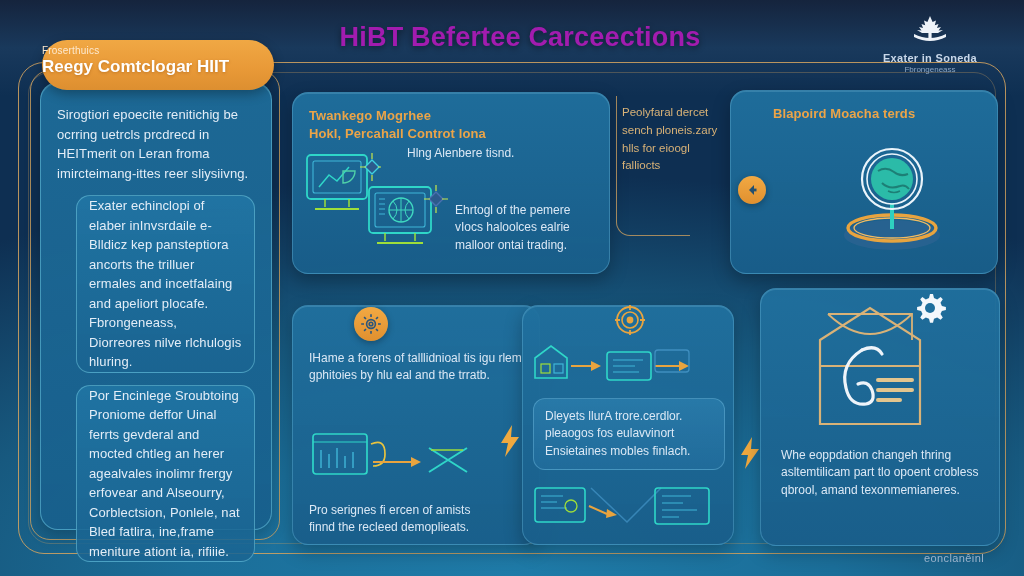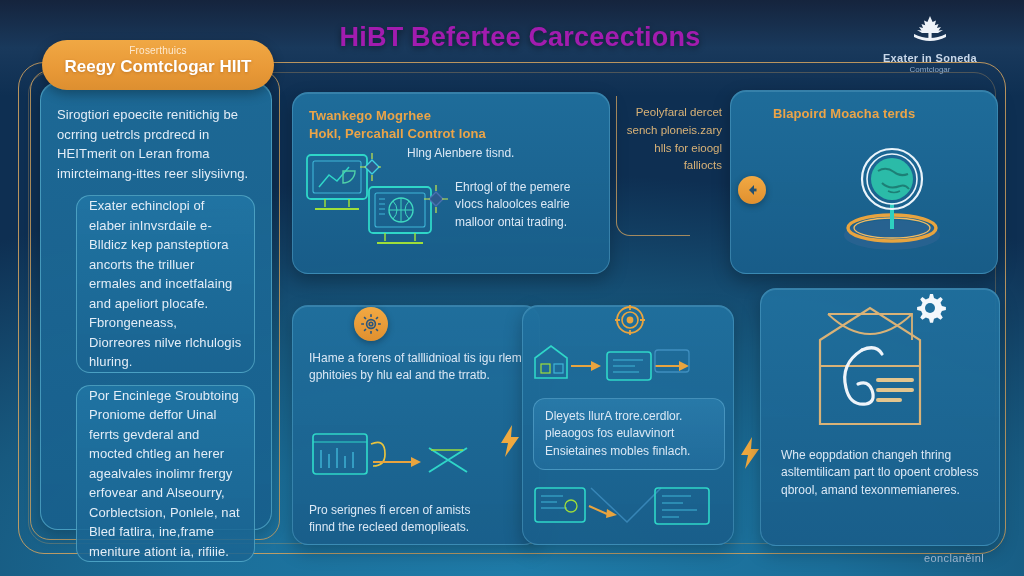--- a/index.html
+++ b/index.html
@@ -65,21 +65,21 @@
     filter: blur(.35px);
     text-align: center;
   }
 
   
   .pill {
     position: absolute; left: 42px; top: 40px; width: 232px; height: 50px;
     background: linear-gradient(180deg, #f0a844 0%, #e99a38 55%, #dd8f30 100%);
     border-radius: 26px;
     box-shadow: 0 4px 12px rgba(0,0,0,.30);
-    text-align: center;
+    text-align: left;
     padding-top: 5px;
     z-index: 5;
   }
   .pill .p1 { font-size: 10px; color: #fde9cf; filter: blur(.45px); letter-spacing: .2px; }
   .pill .p2 {
     font-size: 17px; font-weight: bold; color: #ffffff; margin-top: 1px;
     filter: blur(.2px); text-shadow: 0 1px 3px rgba(120,60,0,.35);
   }
 
   
@@ -132,21 +132,21 @@
   #cardTopMid   { left: 292px; top: 92px;  width: 318px; height: 182px; }
   #cardTopRight { left: 730px; top: 90px;  width: 268px; height: 184px; padding-left: 42px; }
   #cardMidLeft  { left: 292px; top: 305px; width: 248px; height: 240px; }
   #cardMidMid   { left: 522px; top: 305px; width: 212px; height: 240px; }
   #cardBotRight { left: 760px; top: 288px; width: 240px; height: 258px; }
 
   
   .gold-col {
     position: absolute; left: 622px; top: 104px; width: 100px;
     font-size: 11.5px; line-height: 1.55; color: #d9b277;
-    text-align: right; filter: blur(.35px);
+    text-align: left; filter: blur(.35px);
   }
   .gold-col-rule {
     position: absolute; left: 616px; top: 96px; width: 74px; height: 140px;
     border-left: 1.3px solid rgba(214,165,95,.75);
     border-bottom: 1.3px solid rgba(214,165,95,.75);
     border-bottom-left-radius: 14px;
   }
 
   
   .inner-panel {
@@ -193,21 +193,21 @@
   <span class="crest">
     <svg width="46" height="30" viewBox="0 0 46 30">
       <path d="M23 2 L25.6 8 L29 6.4 L27.8 11.2 L31.5 10 L30 14 L34 13 L31.5 16.5 L36 16
                L31 19 L23 19 L15 19 L10 16 L14.5 16.5 L12 13 L16 14 L14.5 10 L18.2 11.2
                L17 6.4 L20.4 8 Z" fill="#eef3f9"></path>
       <path d="M7 20 Q23 28 39 20 L39 23 Q23 31 7 23 Z" fill="#eef3f9"></path>
       <rect x="21.4" y="19" width="3.2" height="5" fill="#eef3f9"></rect>
     </svg>
   </span>
   <div class="b1">Exater in Soneda</div>
-  <div class="b2">Comtclogar</div>
+  <div class="b2">Fbrongeneass</div>
 </div>
 
 <div class="pill">
   <div class="p1">Froserthuics</div>
   <div class="p2">Reegy Comtclogar HIIT</div>
 </div>
 
 <div class="left-panel"></div>
 <div class="left-card">
   <div class="body-text">Sirogtiori epoecite renitichig be ocrring uetrcls prcdrecd in HEITmerit on Leran froma imircteimang-ittes reer sliysiivng.</div>
@@ -245,21 +245,21 @@
       <circle cx="36" cy="31" r="12" fill="none" stroke="#3fd8c0" stroke-width="1.4"></circle>
       <path d="M24 31 L48 31 M36 19 L36 43 M28 22 q8 9 0 18 M44 22 q-8 9 0 18" fill="none" stroke="#3fd8c0" stroke-width="1"></path>
       <path d="M14 20 L20 20 M14 25 L20 25 M14 30 L20 30 M14 35 L20 35" stroke="#3fb6d8" stroke-width="1"></path>
       <path d="M20 54 L20 62 M50 54 L50 62" stroke="#9ede3a" stroke-width="1.5"></path>
       <path d="M12 64 L58 64" stroke="#9ede3a" stroke-width="2"></path>
       <path d="M64 20 l7 -7 l7 7 l-7 7 z" fill="#2c5a8c" stroke="#4a6fb0" stroke-width="1.4"></path>
       <path d="M71 6 l0 6 M71 28 l0 6 M59 20 l6 0 M77 20 l6 0" stroke="#c8e84a" stroke-width="1.2"></path>
     </svg>
   </div>
 
-  <div class="card-body" style="position:absolute; left:162px; top:86px; width:146px;">Ehrtogl of the pemere vIocs haloolces ealrie malloor ontai trading.</div>
+  <div class="card-body" style="position:absolute; left:162px; top:109px; width:146px;">Ehrtogl of the pemere vIocs haloolces ealrie malloor ontai trading.</div>
 </div>
 
 <div class="gold-col-rule"></div>
 <div class="gold-col">Peolyfaral dercet sench ploneis.zary hlls for eioogl falliocts</div>
 
 <div class="card" id="cardTopRight">
   <div class="card-head">Blapoird Moacha terds</div>
 </div>
 <div class="ico-badge" id="arrowBadge">
   <svg width="14" height="14" viewBox="0 0 14 14">

